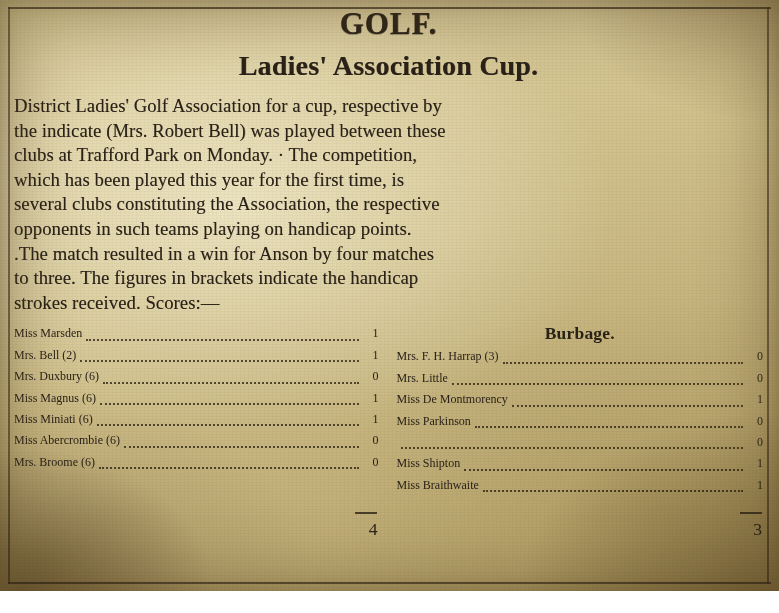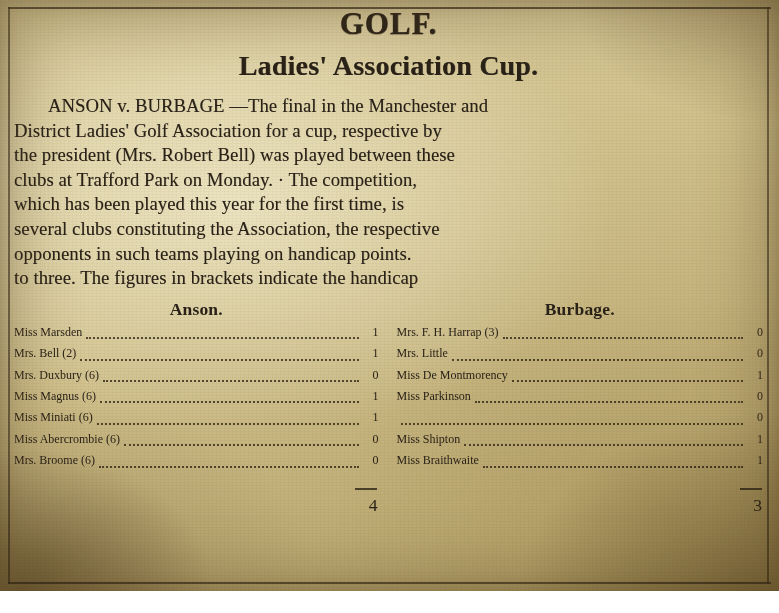--- a/index.html
+++ b/index.html
@@ -194,33 +194,33 @@
   <div class="rule-top"></div>
   <div class="rule-bottom"></div>
   <div class="rule-left"></div>
   <div class="rule-right"></div>
 
   <div class="content">
     <div class="headline">GOLF.</div>
     <div class="subhead">Ladies' Association Cup.</div>
 
     <div class="body-text">
-      <span class="line first">ANSON v. BURBAGE —The final in the Manchester and</span>
       <span class="line">District Ladies' Golf Association for a cup, respective by</span>
-      <span class="line">the president (Mrs. Robert Bell) was played between these</span>
+      <span class="line">the indicate (Mrs. Robert Bell) was played between these</span>
       <span class="line">clubs at Trafford Park on Monday. · The competition,</span>
       <span class="line">which has been played this year for the first time, is</span>
       <span class="line">several clubs constituting the Association, the respective</span>
       <span class="line">opponents in such teams playing on handicap points.</span>
+      <span class="line">.The match resulted in a win for Anson by four matches</span>
       <span class="line">to three.     The figures in brackets indicate the handicap</span>
+      <span class="line">strokes received.  Scores:—</span>
     </div>
 
     <div class="scores">
       <div class="col left">
-        <div class="col-head">Anson.</div>
 
         <div class="score-row">
           <span class="player">Miss Marsden</span>
           <span class="leader"></span>
           <span class="pts">1</span>
         </div>
         <div class="score-row">
           <span class="player">Mrs. Bell (2)</span>
           <span class="leader"></span>
           <span class="pts">1</span>

